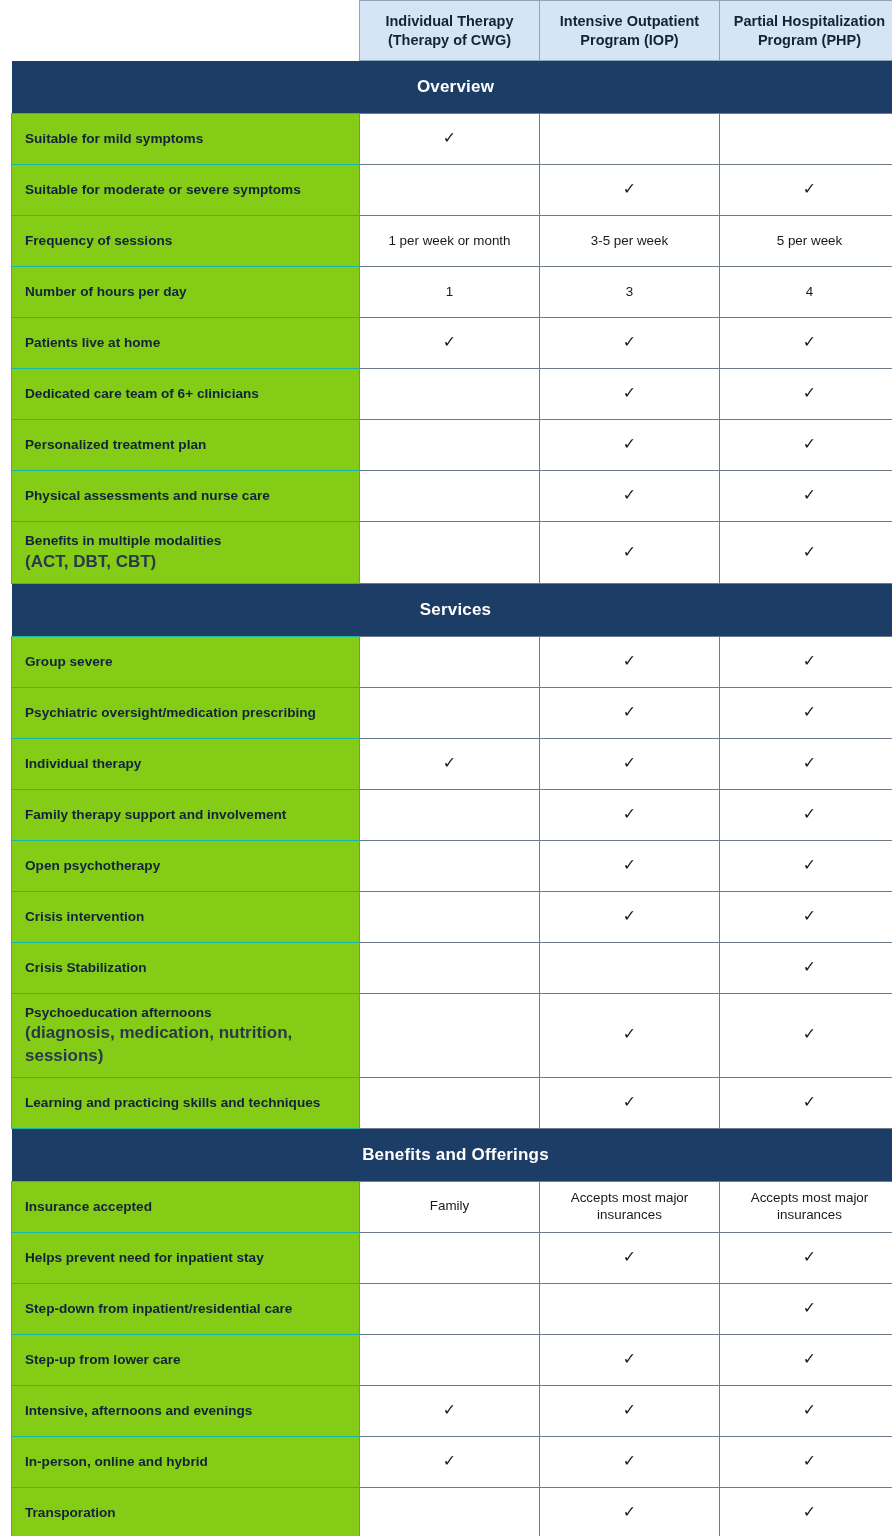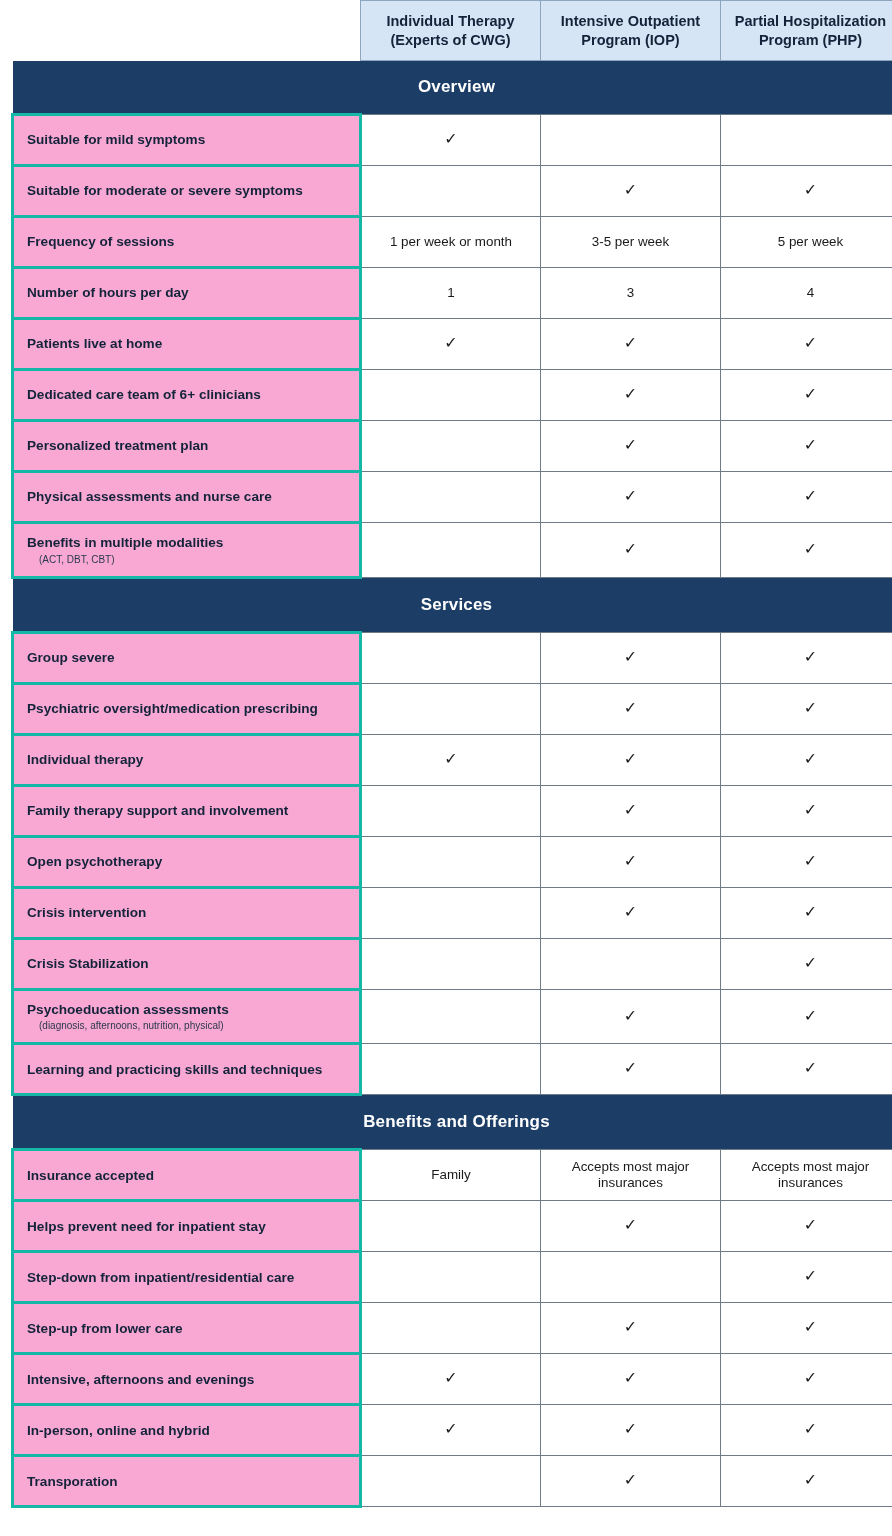--- a/index.html
+++ b/index.html
@@ -58,37 +58,36 @@
     font-weight: bold;
     font-size: 17px;
     letter-spacing: .2px;
     height: 52px;
     padding: 0;
     border: none;
   }
 
   
   td.row-label {
-    background: #f9a8d4;
-    border: 3px solid #14b8a6;
+    background: #84cc16;
+    border: 1px solid #14b8a6;
     padding: 10px 13px;
     vertical-align: middle;
     font-size: 13.6px;
     font-weight: bold;
     line-height: 1.3;
     color: #13233a;
   }
   td.row-label .sub-label {
     display: block;
-    font-weight: normal;
-    font-size: 10px;
+    font-weight: bold;
+    font-size: 17px;
     color: #29394b;
     line-height: 1.3;
     margin-top: 1px;
-    margin-left: 12px;
   }
 
   td.data-cell {
     background: #ffffff;
     border: 1px solid #6f7b87;
     text-align: center;
     vertical-align: middle;
     font-size: 13.4px;
     font-weight: normal;
     line-height: 1.25;
@@ -111,21 +110,21 @@
   <table class="comparison">
     <colgroup>
       <col class="c-label">
       <col class="c-col">
       <col class="c-col">
       <col class="c-col">
     </colgroup>
     <tbody id="table-body">
         <tr class="header-row">
           <td class="corner-cell"></td>
-          <td class="col-header"><span>Individual Therapy</span><br><span>(Experts of CWG)</span></td>
+          <td class="col-header"><span>Individual Therapy</span><br><span>(Therapy of CWG)</span></td>
           <td class="col-header"><span>Intensive Outpatient</span><br><span>Program (IOP)</span></td>
           <td class="col-header"><span>Partial Hospitalization</span><br><span>Program (PHP)</span></td>
         </tr>
         <tr>
           <td class="section-bar" colspan="4">Overview</td>
         </tr>
         <tr class="body-row">
           <td class="row-label"><span>Suitable for mild symptoms</span></td>
           <td class="data-cell"><span class="check-mark">✓</span></td>
           <td class="data-cell"><span class="cell-text"></span></td>
@@ -218,21 +217,21 @@
           <td class="data-cell"><span class="check-mark">✓</span></td>
           <td class="data-cell"><span class="check-mark">✓</span></td>
         </tr>
         <tr class="body-row">
           <td class="row-label"><span>Crisis Stabilization</span></td>
           <td class="data-cell"><span class="cell-text"></span></td>
           <td class="data-cell"><span class="cell-text"></span></td>
           <td class="data-cell"><span class="check-mark">✓</span></td>
         </tr>
         <tr class="body-row tall">
-          <td class="row-label"><span>Psychoeducation assessments</span><span class="sub-label">(diagnosis, afternoons, nutrition, physical)</span></td>
+          <td class="row-label"><span>Psychoeducation afternoons</span><span class="sub-label">(diagnosis, medication, nutrition, sessions)</span></td>
           <td class="data-cell"><span class="cell-text"></span></td>
           <td class="data-cell"><span class="check-mark">✓</span></td>
           <td class="data-cell"><span class="check-mark">✓</span></td>
         </tr>
         <tr class="body-row">
           <td class="row-label"><span>Learning and practicing skills and techniques</span></td>
           <td class="data-cell"><span class="cell-text"></span></td>
           <td class="data-cell"><span class="check-mark">✓</span></td>
           <td class="data-cell"><span class="check-mark">✓</span></td>
         </tr>

